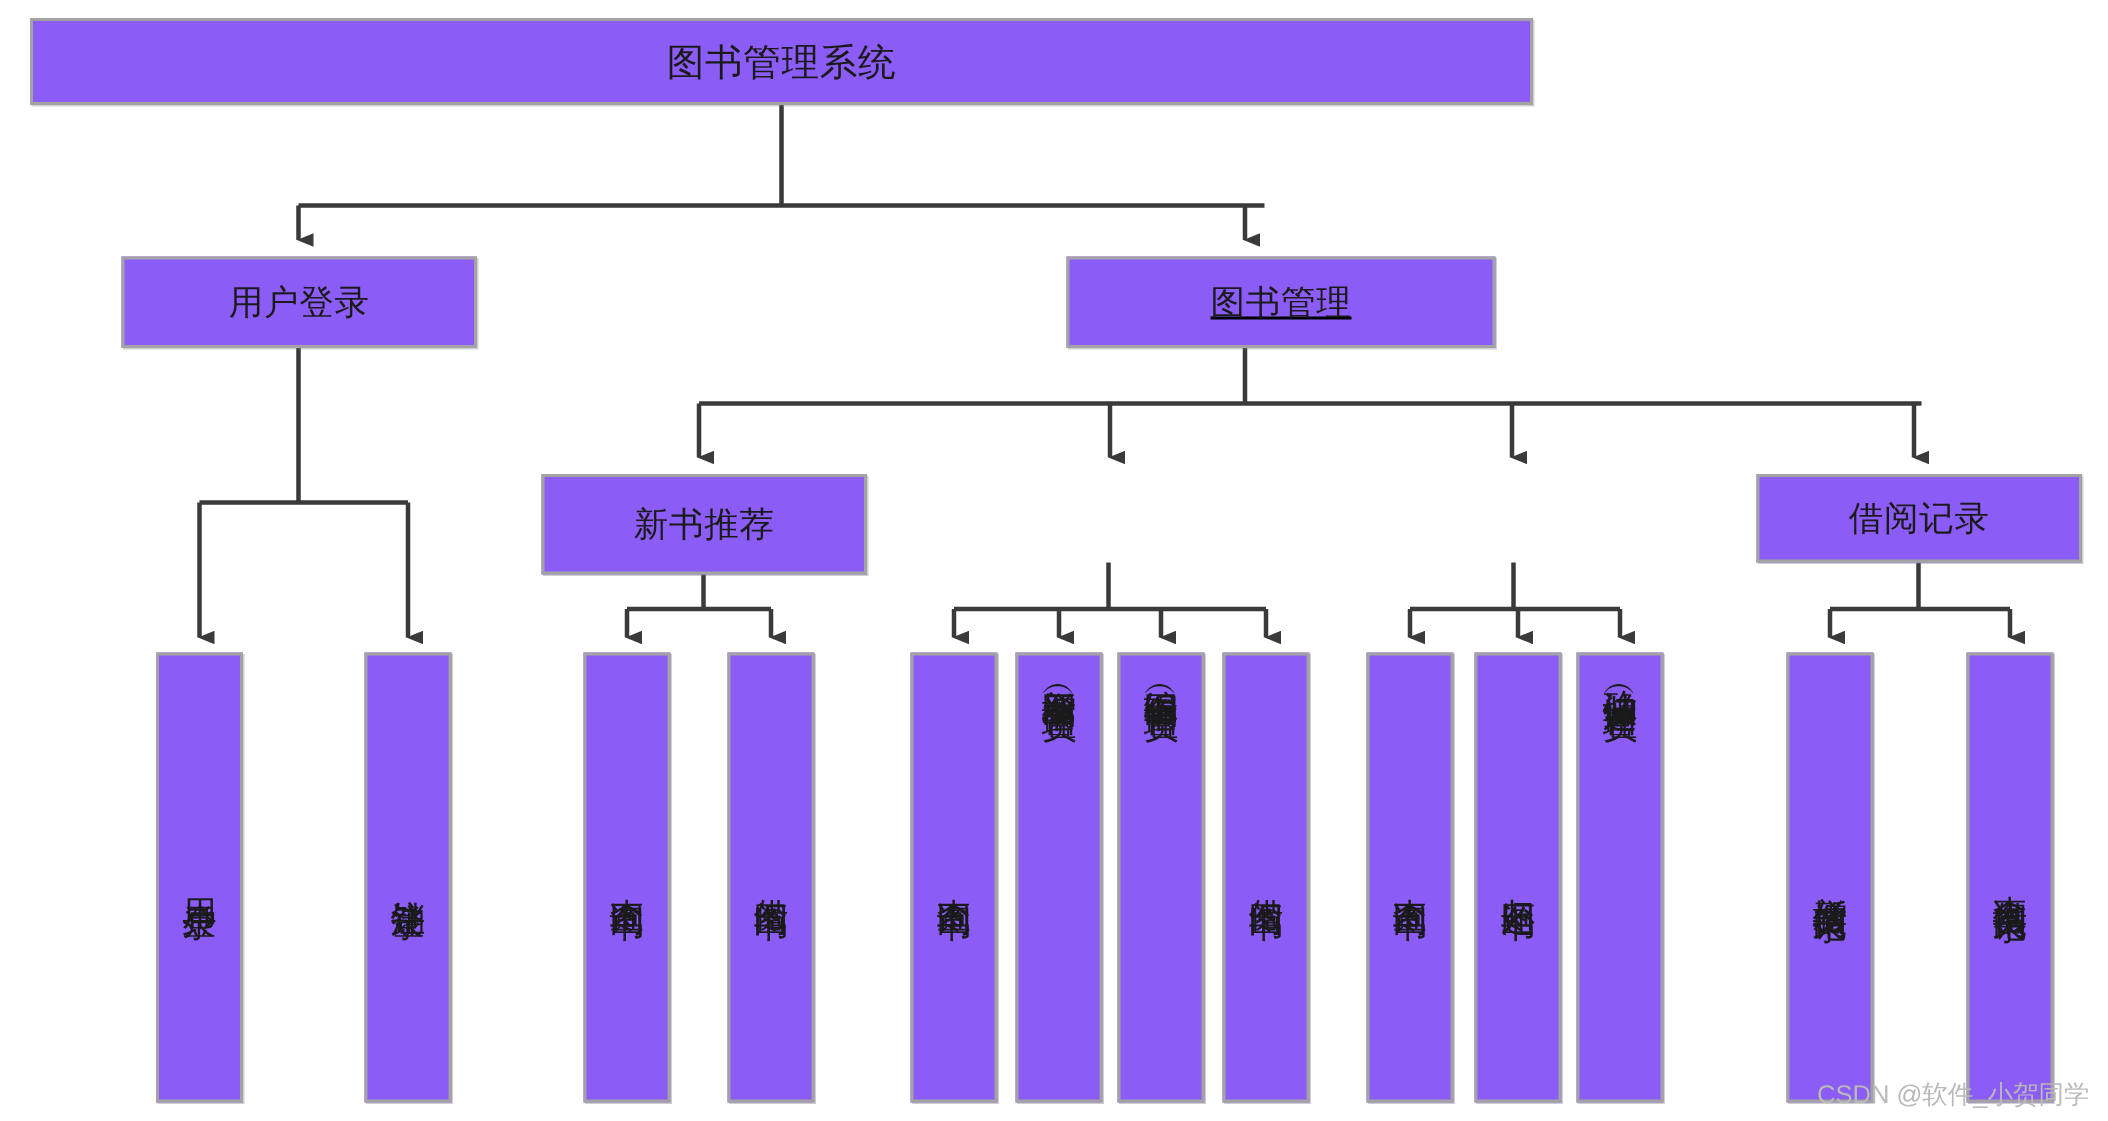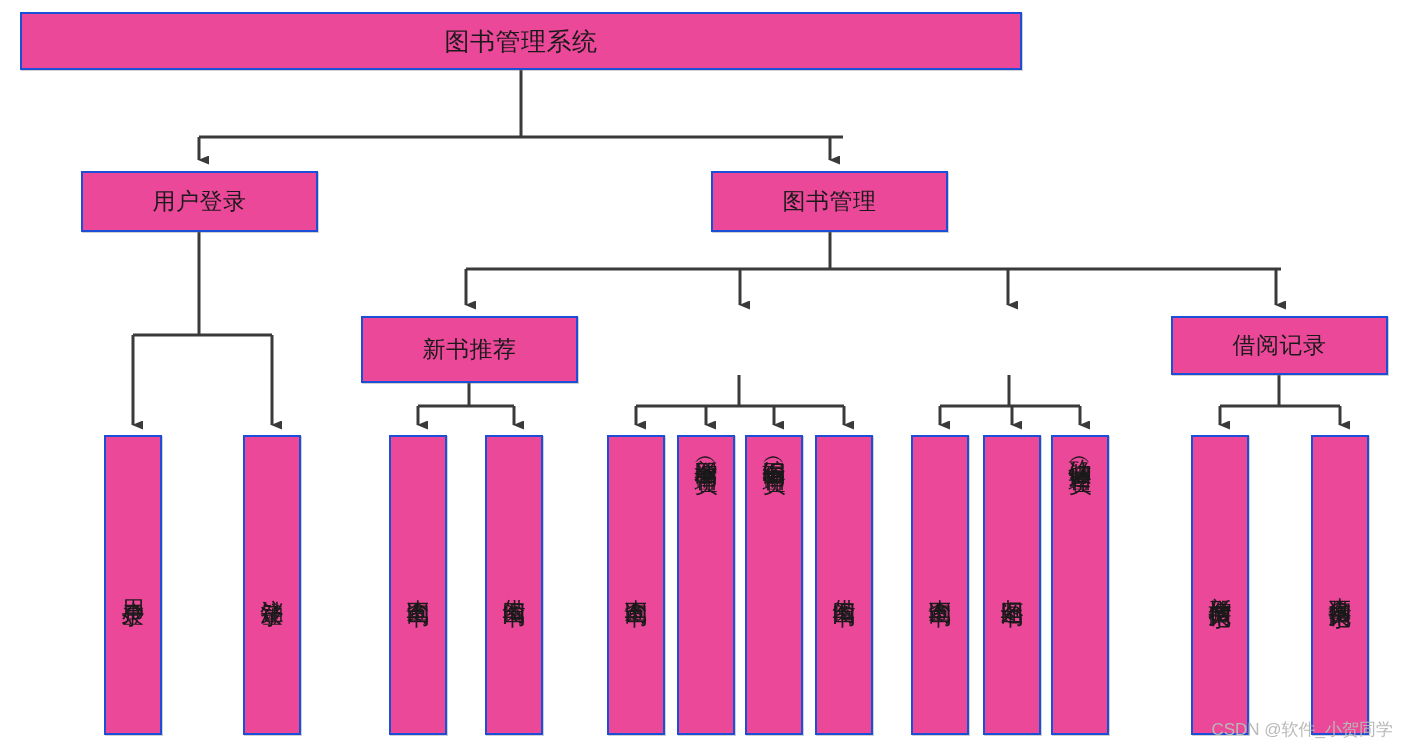--- a/index.html
+++ b/index.html
@@ -22,22 +22,22 @@
   svg.diagram-canvas {
     position: absolute;
     top: 0;
     left: 0;
     width: 1405px;
     height: 747px;
   }
   .node-box {
     position: absolute;
     box-sizing: border-box;
-    border: 2px solid #1d4ed8;
-    background: #ec4899;
+    border: 2px solid #a3a3a3;
+    background: #8b5cf6;
     display: flex;
     align-items: center;
     justify-content: center;
     box-shadow: 1px 1px 0 rgba(120,120,120,0.35);
   }
   .node-label {
     color: #1a1a1a;
     letter-spacing: 0.5px;
     white-space: nowrap;
   }
@@ -145,21 +145,21 @@
     </g>
   </svg>
 
   <div class="node-box node-root" style="left:20px; top:12px; width:1002px; height:58px;">
     <span class="node-label">图书管理系统</span>
   </div>
 
   <div class="node-box node-l2" style="left:81px; top:171px; width:237px; height:61px;">
     <span class="node-label">用户登录</span>
   </div>
-  <div class="node-box node-l2" style="left:711px; top:171px; width:237px; height:61px;">
+  <div class="node-box node-l2" style="left:711px; top:171px; width:286px; height:61px;text-decoration:underline;">
     <span class="node-label">图书管理</span>
   </div>
 
   <div class="node-box node-l3" style="left:361px; top:316px; width:217px; height:67px;text-align:right;">
     <span class="node-label">新书推荐</span>
   </div>
   <div class="node-box node-l3" style="left:1171px; top:316px; width:217px; height:59px;">
     <span class="node-label">借阅记录</span>
   </div>
 

